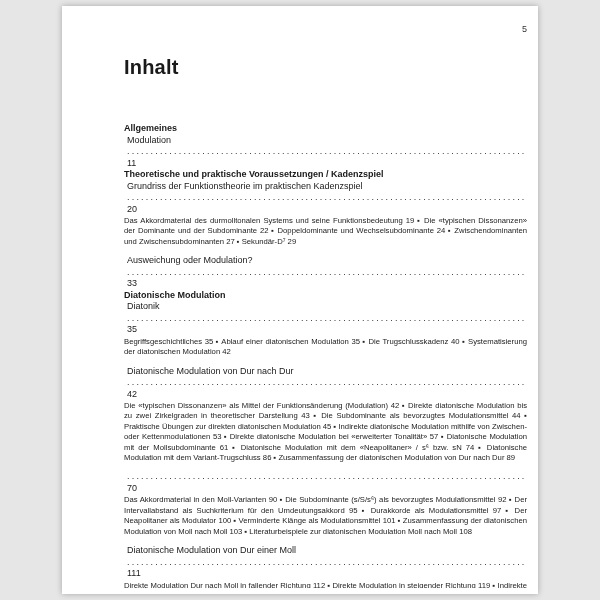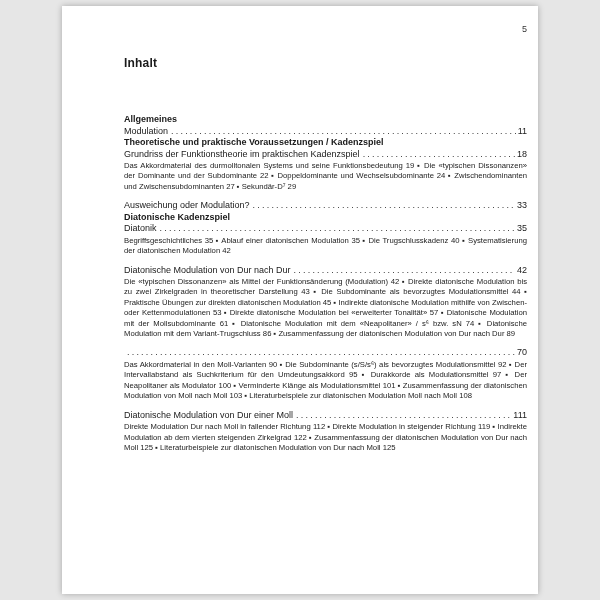--- a/index.html
+++ b/index.html
@@ -26,40 +26,41 @@
     overflow: hidden;
   }
   .folio {
     text-align: right;
     font-size: 9px;
     line-height: 10px;
     color: #333;
   }
   .title {
     margin: 22px 0 0 0;
-    font-size: 12px;
+    font-size: 20px;
     font-weight: bold;
     letter-spacing: 0.2px;
   }
   .toc { margin-top: 44px; }
 
   .sec {
     font-weight: bold;
     font-size: 9px;
     line-height: 11.5px;
   }
   .sec:first-child { margin-top: 0; }
 
   .entry {
     display: flex;
     align-items: baseline;
     font-size: 9px;
     line-height: 11.5px;
+    flex-direction: column;
   }
-  .sub + .entry { margin-top: 8px; align-items: center; }
+  .sub + .entry { margin-top: 8px; }
   .lbl { white-space: nowrap; }
   .dots {
     flex: 1;
     overflow: hidden;
     white-space: nowrap;
     letter-spacing: 2.2px;
     margin: 0 2px 0 3px;
     color: #2a2a2a;
   }
   .pg { white-space: nowrap; }
@@ -84,29 +85,29 @@
           <div class="sec">Allgemeines</div>
           <div class="entry">
             <span class="lbl">Modulation</span>
             <span class="dots">............................................................................................................................................................................................................................</span>
             <span class="pg">11</span>
           </div>
           <div class="sec">Theoretische und praktische Voraussetzungen / Kadenzspiel</div>
           <div class="entry">
             <span class="lbl">Grundriss der Funktionstheorie im praktischen Kadenzspiel</span>
             <span class="dots">............................................................................................................................................................................................................................</span>
-            <span class="pg">18</span>
+            <span class="pg">20</span>
           </div>
           <p class="sub">Das Akkordmaterial des durmolltonalen Systems und seine Funktionsbedeutung 19 ▪ Die «typischen Dissonanzen» der Dominante und der Subdominante 22 ▪ Doppeldominante und Wechselsubdominante 24 ▪ Zwischendominanten und Zwischensubdominanten 27 ▪ Sekundär-D⁷ 29</p>
           <div class="entry">
             <span class="lbl">Ausweichung oder Modulation?</span>
             <span class="dots">............................................................................................................................................................................................................................</span>
             <span class="pg">33</span>
           </div>
-          <div class="sec">Diatonische Kadenzspiel</div>
+          <div class="sec">Diatonische Modulation</div>
           <div class="entry">
             <span class="lbl">Diatonik</span>
             <span class="dots">............................................................................................................................................................................................................................</span>
             <span class="pg">35</span>
           </div>
           <p class="sub">Begriffsgeschichtliches 35 ▪ Ablauf einer diatonischen Modulation 35 ▪ Die Trugschlusskadenz 40 ▪ Systematisierung der diatonischen Modulation 42</p>
           <div class="entry">
             <span class="lbl">Diatonische Modulation von Dur nach Dur</span>
             <span class="dots">............................................................................................................................................................................................................................</span>
             <span class="pg">42</span>

